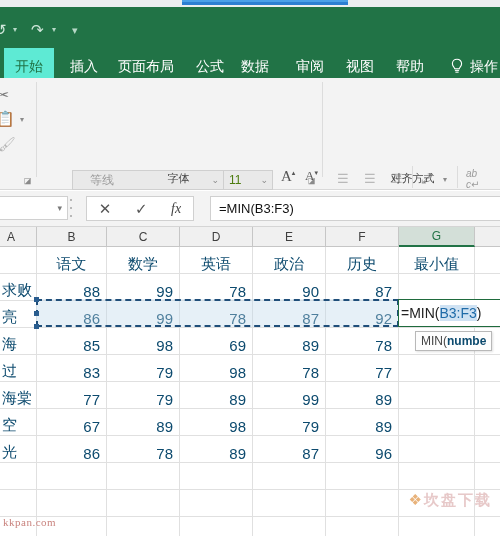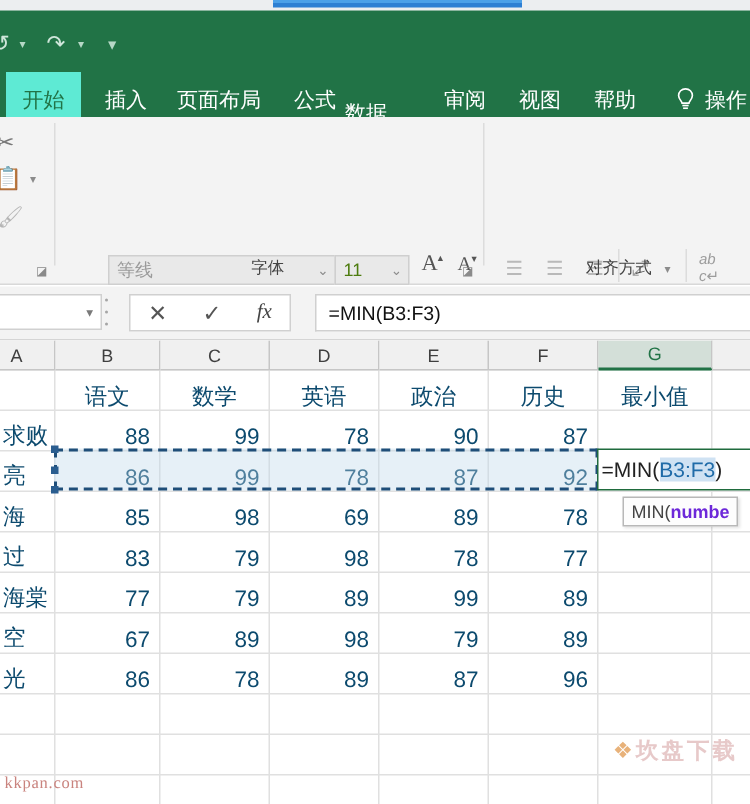--- a/index.html
+++ b/index.html
@@ -48,21 +48,21 @@
   }
   .grp-dlg { position:absolute; bottom:4px; font-size:8px; color:#8a8a8a; }
 
   
   .clip-ic { position:absolute; color:#7a7a7a; font-size:14px; }
 
   
   .fontbox {
     position:absolute; left:72px; top:92px; width:152px; height:20px;
     background:#e9e9e9; border:1px solid #cfcfcf;
-    display:flex; align-items:center; padding-left:5px;
+    display:flex; align-items:center; padding-left:17px;
   }
   .fontbox span { font-size:12px; color:#9a9a9a; }
   .fontbox .dd { position:absolute; right:4px; font-size:9px; color:#8b8b8b; }
   .sizebox {
     position:absolute; left:223px; top:92px; width:50px; height:20px;
     background:#e9e9e9; border:1px solid #cfcfcf;
     display:flex; align-items:center; padding-left:5px;
   }
   .sizebox span { font-size:12px; color:#4d7c0f; }
   .sizebox .dd { position:absolute; right:4px; font-size:9px; color:#8b8b8b; }
@@ -147,21 +147,21 @@
     position:absolute; border:1px solid #1f6b3d; background:#ffffff;
     display:flex; align-items:center; padding-left:2px;
     font-size:14px; color:#222; white-space:nowrap; overflow:visible;
   }
   .editcell .ref { background:#cfe2f3; color:#1f6ba8; }
   .tooltip {
     position:absolute; background:#fdfdfd; border:1px solid #b8b8b8;
     font-size:12px; color:#444; padding:2px 5px; white-space:nowrap;
     box-shadow:1px 1px 2px rgba(0,0,0,0.12);
   }
-  .tooltip b { color:#6d28d9; }
+  .tooltip b { color:#0c4a6e; }
 
   
   .wm-left {
     position:absolute; left:3px; bottom:8px; font-size:11px;
     color:#c9837e; font-family:"Liberation Serif", serif; letter-spacing:0.5px;text-align:right;
   }
   .wm-right {
     position:absolute; right:8px; bottom:26px;
     font-size:15px; color:#e7c9c9; letter-spacing:2px; font-weight:bold;
   }
@@ -193,21 +193,21 @@
       </div>
       <div class="tab" style="left:62px; width:44px;">
         <span>插入</span>
       </div>
       <div class="tab" style="left:108px; width:76px;">
         <span>页面布局</span>
       </div>
       <div class="tab" style="left:188px; width:44px;">
         <span>公式</span>
       </div>
-      <div class="tab" style="left:222px; width:44px;align-items:flex-end;">
+      <div class="tab" style="left:233px; width:44px;">
         <span>数据</span>
       </div>
       <div class="tab" style="left:288px; width:44px;">
         <span>审阅</span>
       </div>
       <div class="tab" style="left:338px; width:44px;">
         <span>视图</span>
       </div>
       <div class="tab" style="left:388px; width:44px;">
         <span>帮助</span>

